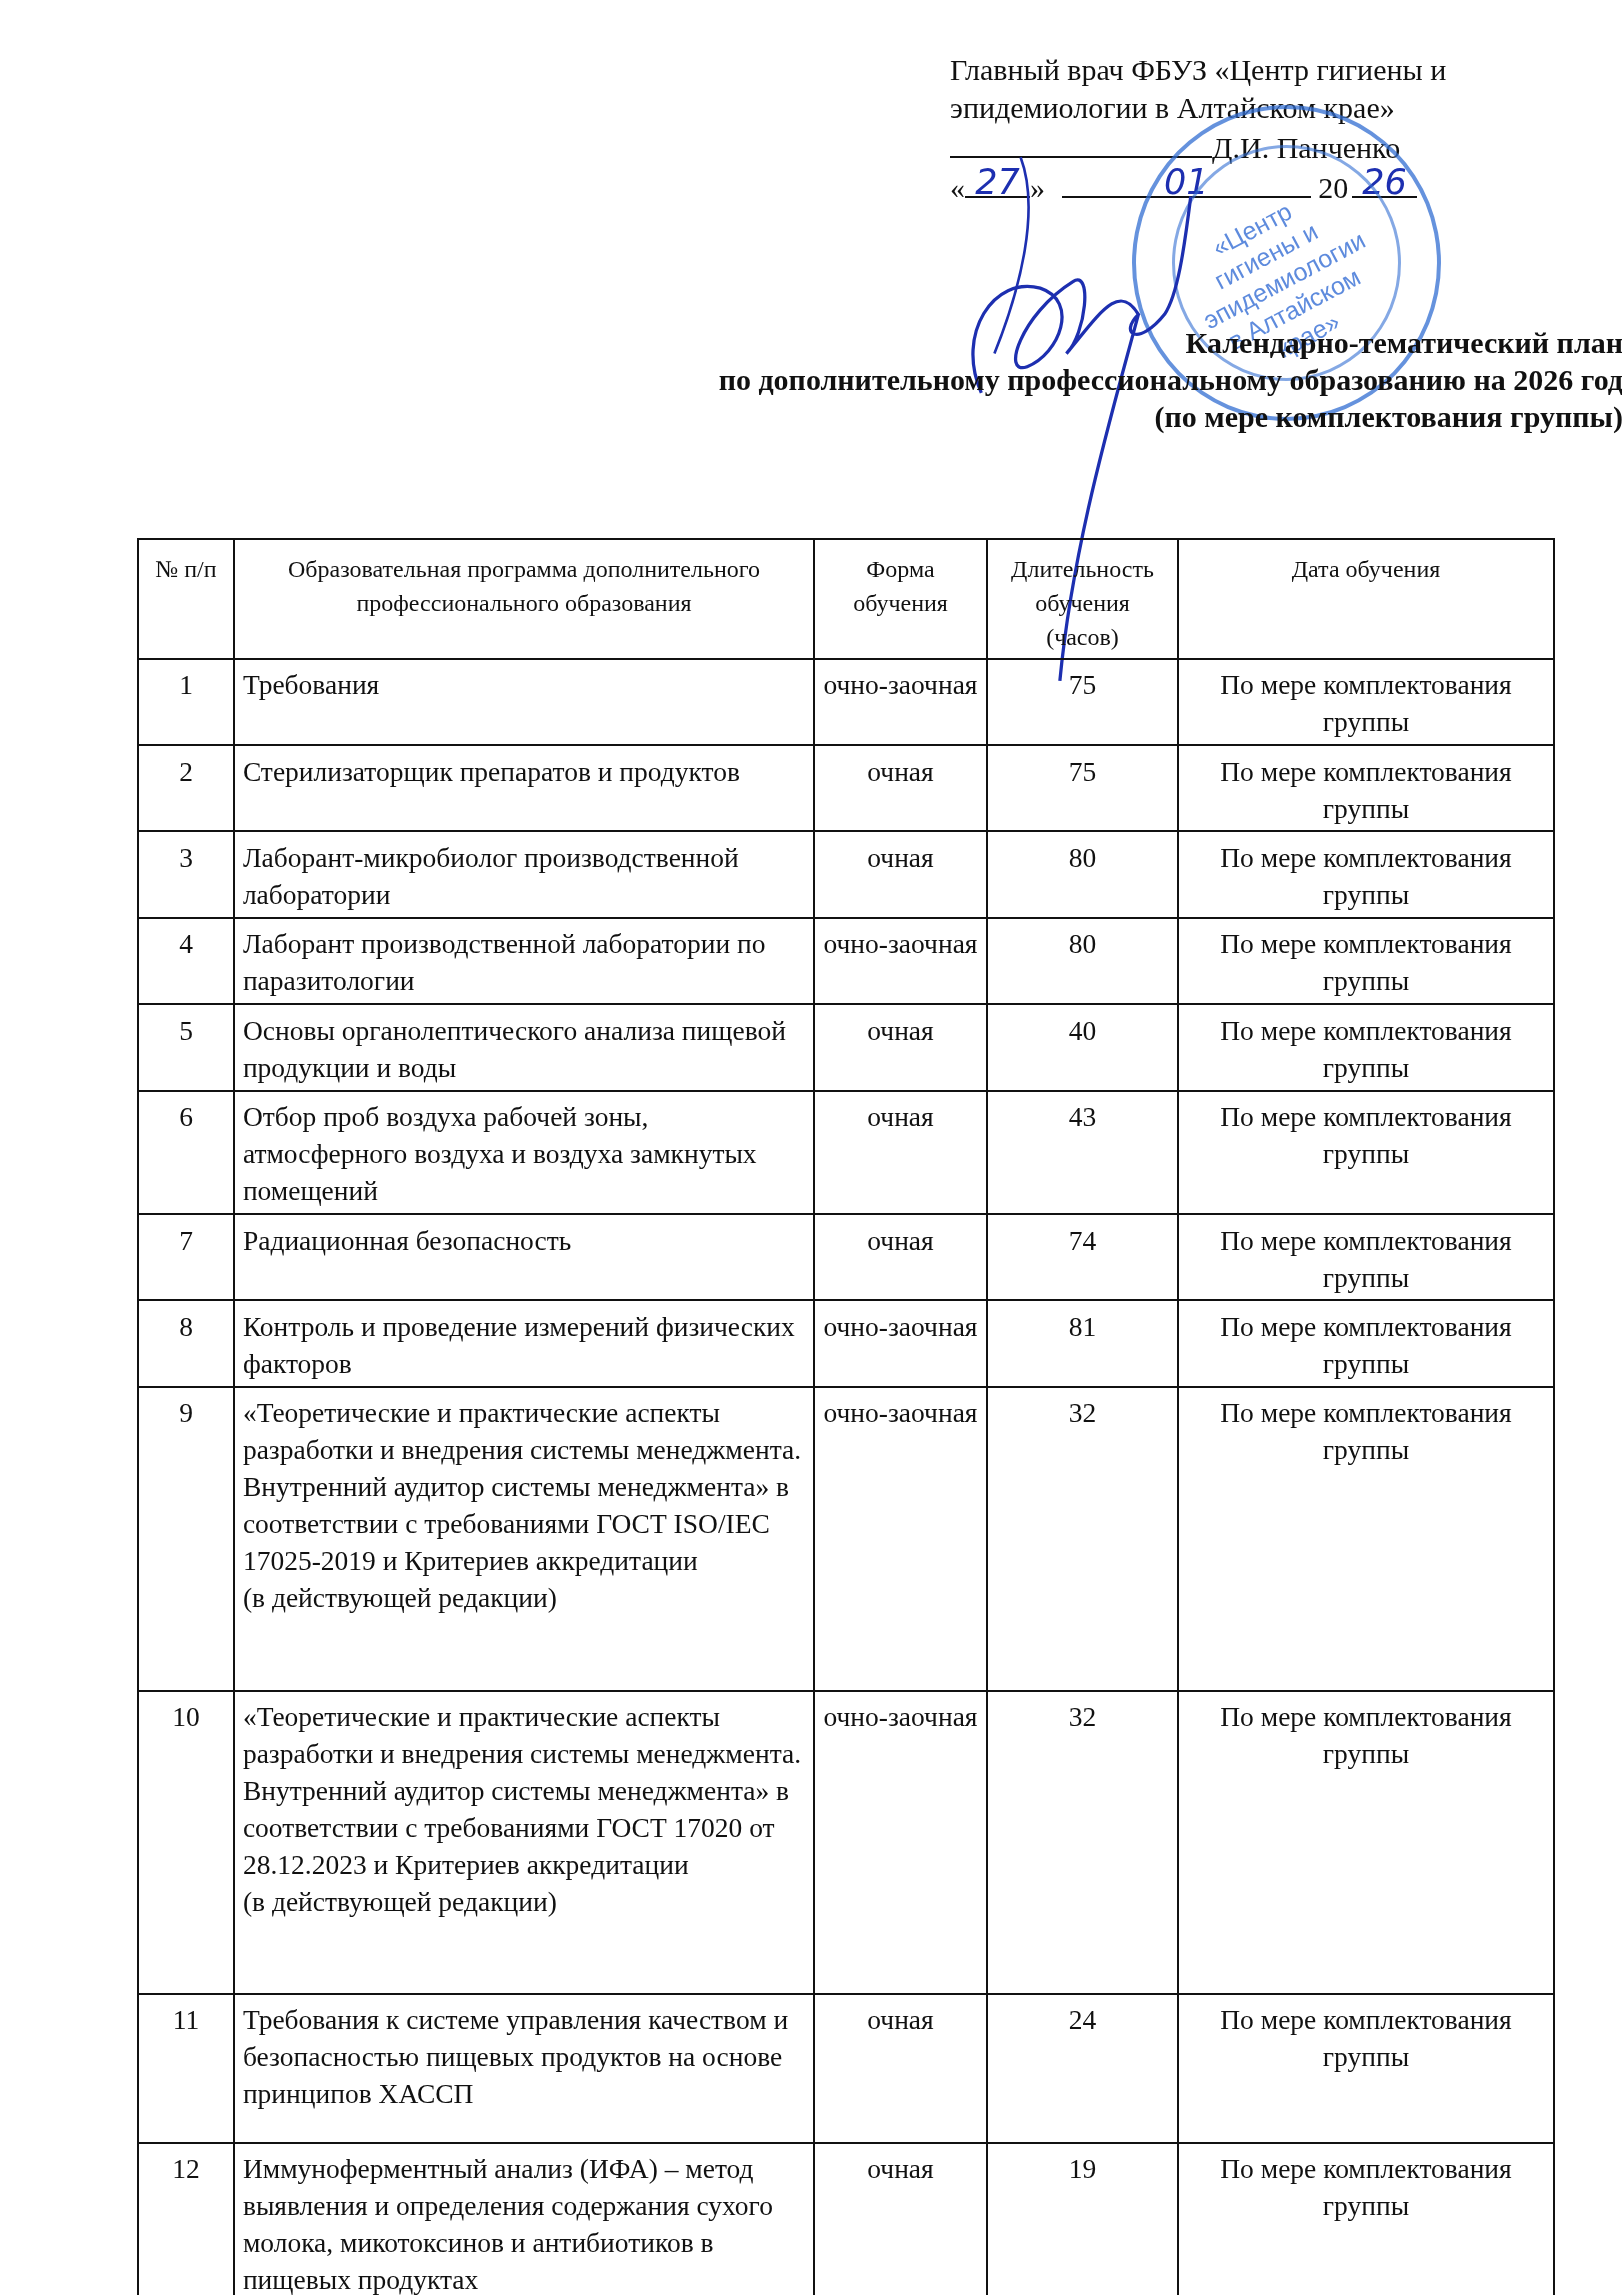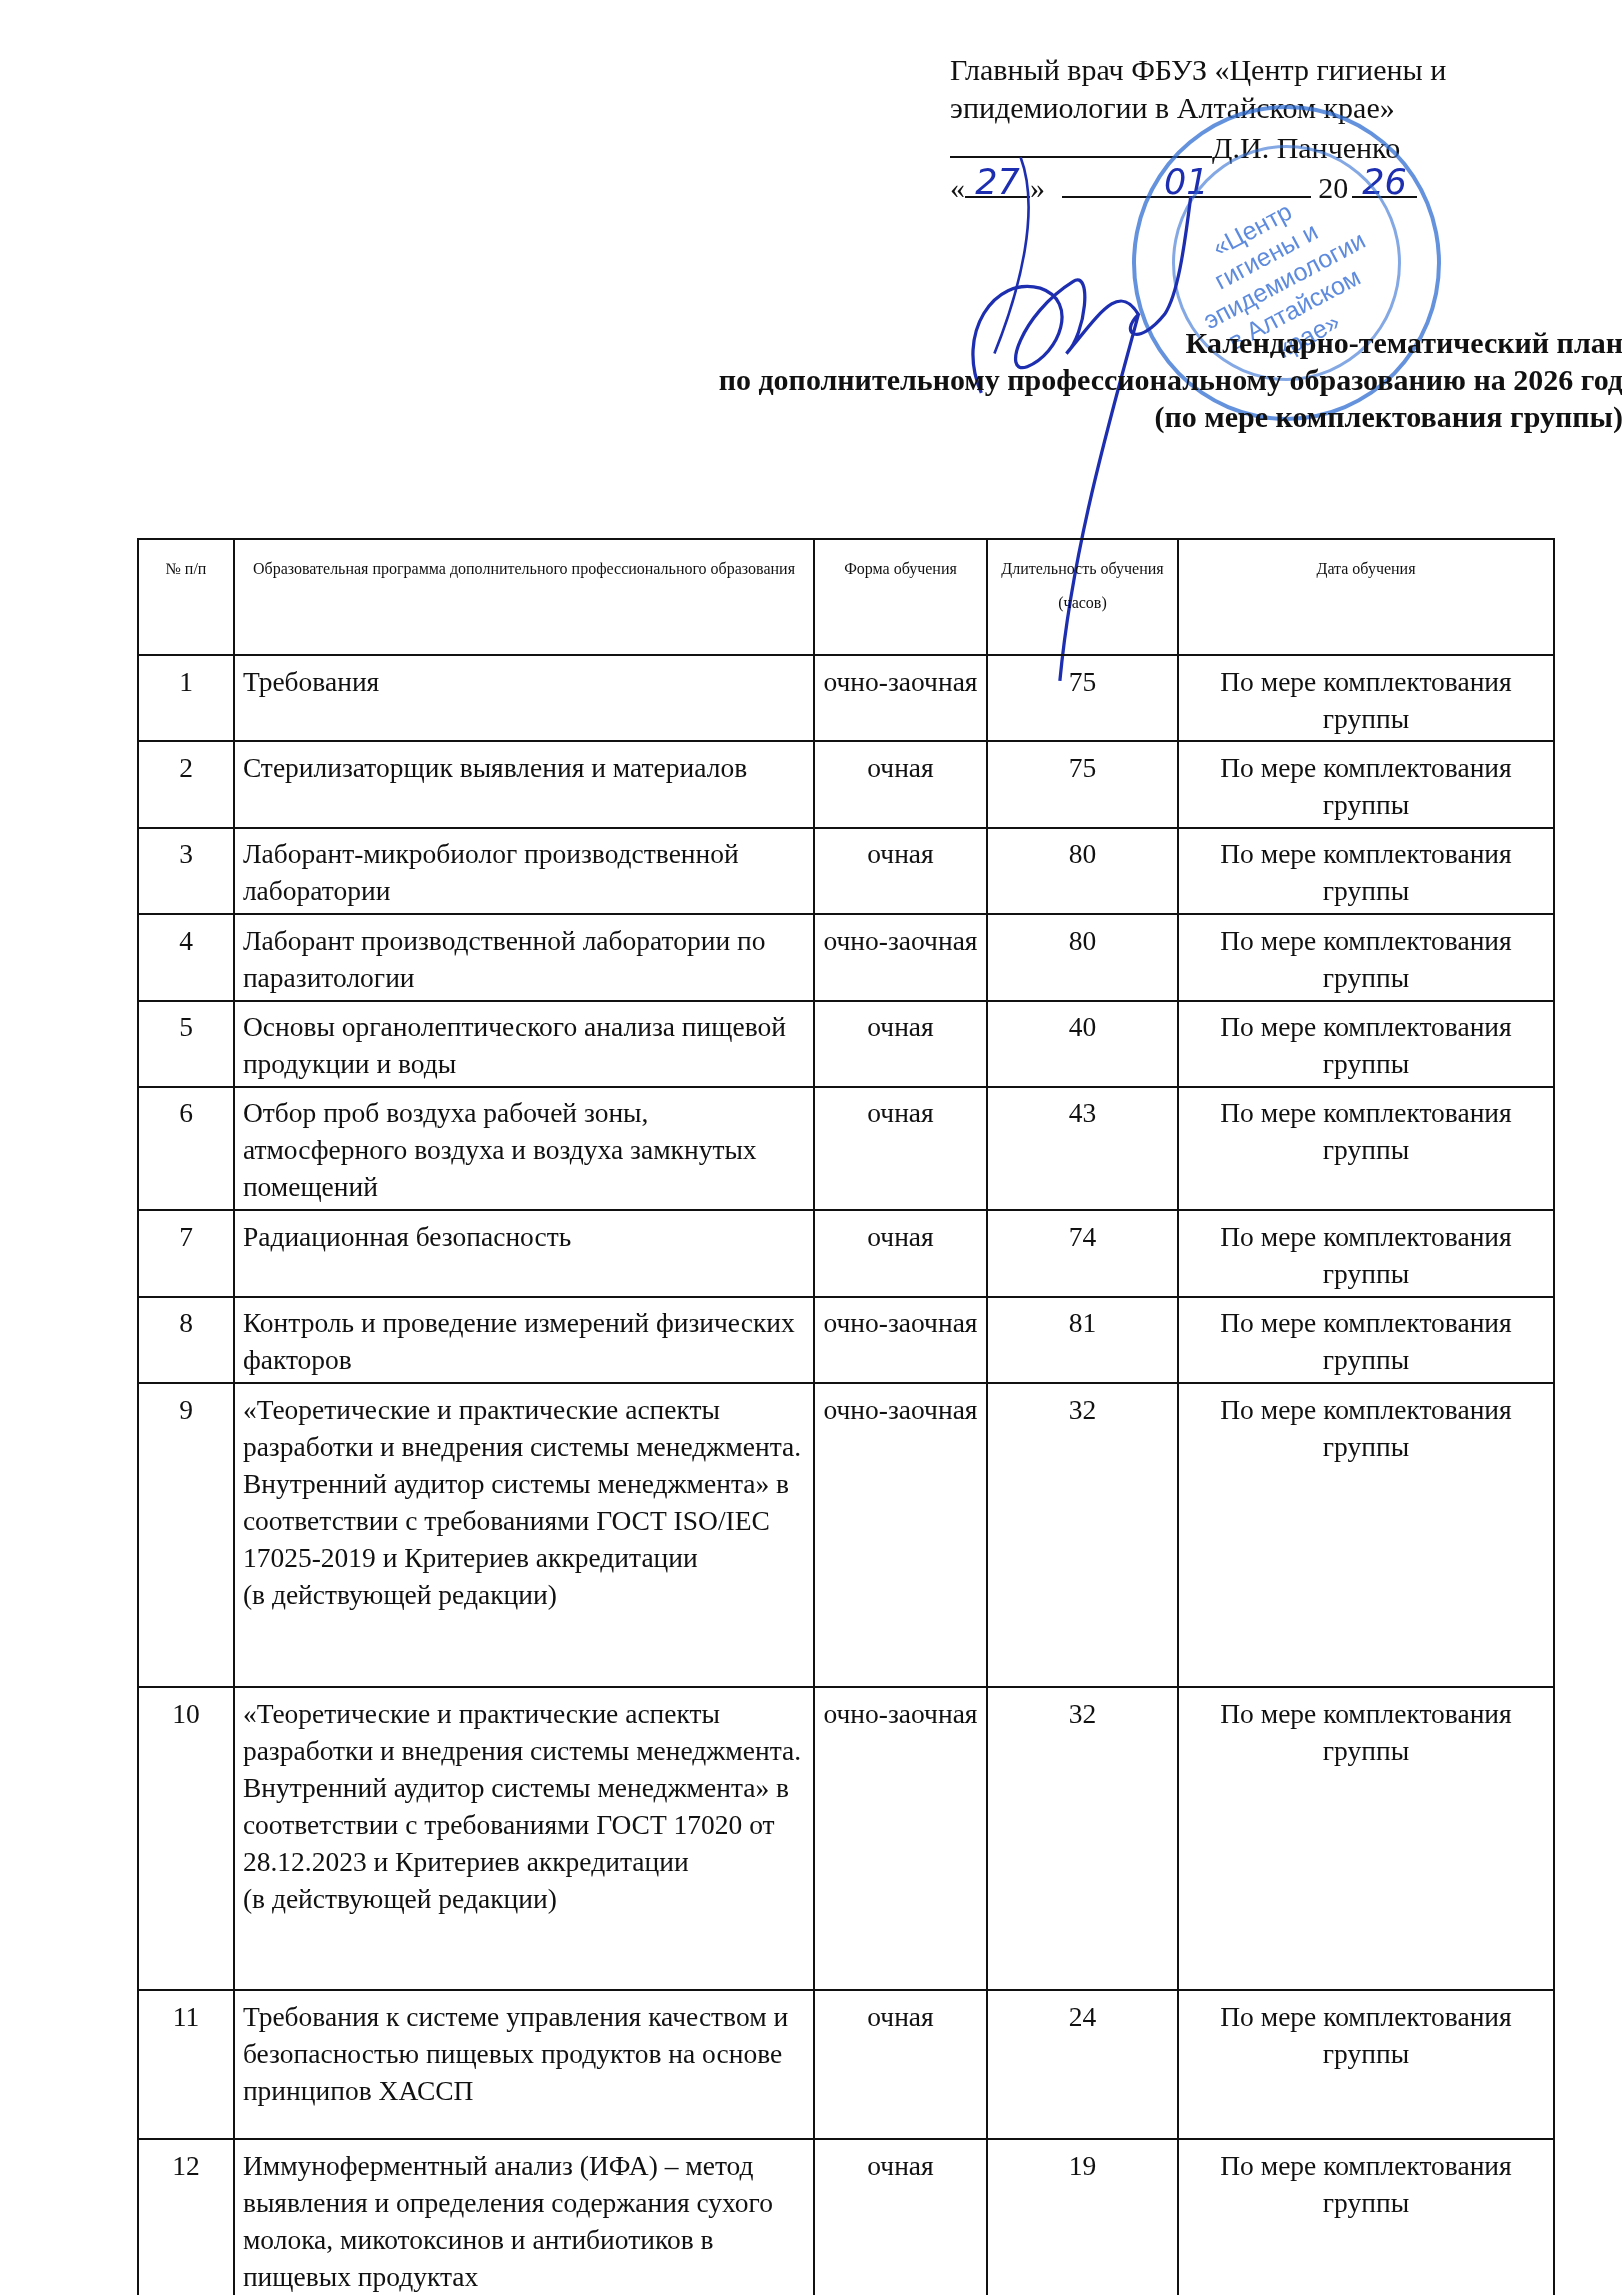--- a/index.html
+++ b/index.html
@@ -21,21 +21,21 @@
   }
   table.plan {
     position: absolute; left: 137px; top: 538px; width: 1417px;
     border-collapse: collapse; table-layout: fixed;
     font-size: 27.5px; line-height: 37px;
   }
   table.plan td, table.plan th {
     border: 2px solid #111; vertical-align: top; padding: 6.5px 7.9px 3.9px 7.9px;
     font-weight: normal;
   }
-  table.plan th { font-size: 16px; line-height: 34px; text-align: center; padding-top: 11.8px; }
+  table.plan th { font-size: 24px; line-height: 34px; text-align: center; padding-top: 11.8px; }
   td.num, td.form, td.hours { text-align: center; }
   td.prog { text-align: left; }
   td.date { text-align: center; }
   .stamp {
     position: absolute; left: 1132px; top: 105px; width: 301px; height: 308px;
     border: 4.6px solid rgba(50,110,210,0.75); border-radius: 50%;
     pointer-events: none;
   }
   .stamp-inner {
     position: absolute; left: 36px; top: 36px; right: 36px; bottom: 36px;
@@ -104,21 +104,21 @@
   <tbody>
     <tr style="height:74px">
       <td class="num">1</td>
       <td class="prog">Требования</td>
       <td class="form">очно-заочная</td>
       <td class="hours">75</td>
       <td class="date">По мере комплектования группы</td>
     </tr>
     <tr style="height:78px">
       <td class="num">2</td>
-      <td class="prog">Стерилизаторщик выявления и материалов</td>
+      <td class="prog">Стерилизаторщик препаратов и продуктов</td>
       <td class="form">очная</td>
       <td class="hours">75</td>
       <td class="date">По мере комплектования группы</td>
     </tr>
     <tr style="height:77px">
       <td class="num">3</td>
       <td class="prog">Лаборант-микробиолог производственной лаборатории</td>
       <td class="form">очная</td>
       <td class="hours">80</td>
       <td class="date">По мере комплектования группы</td>

